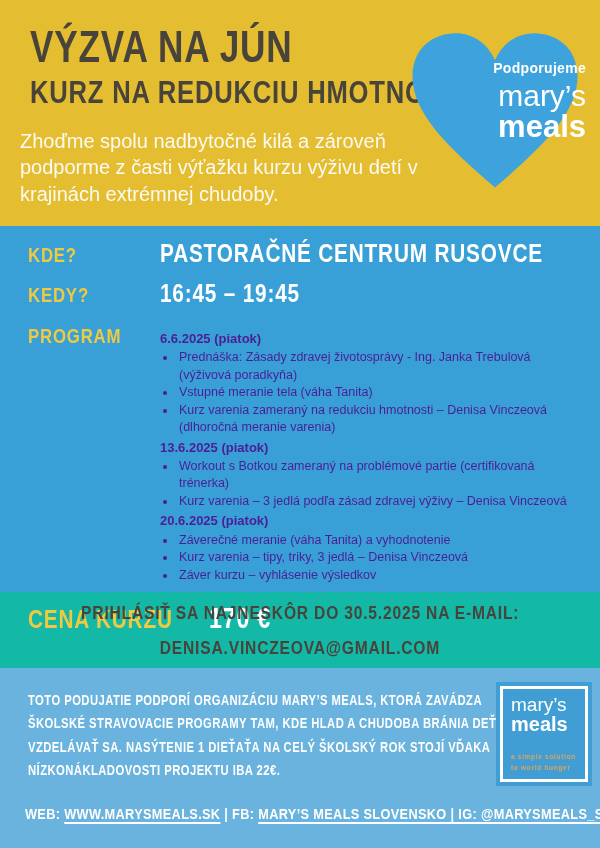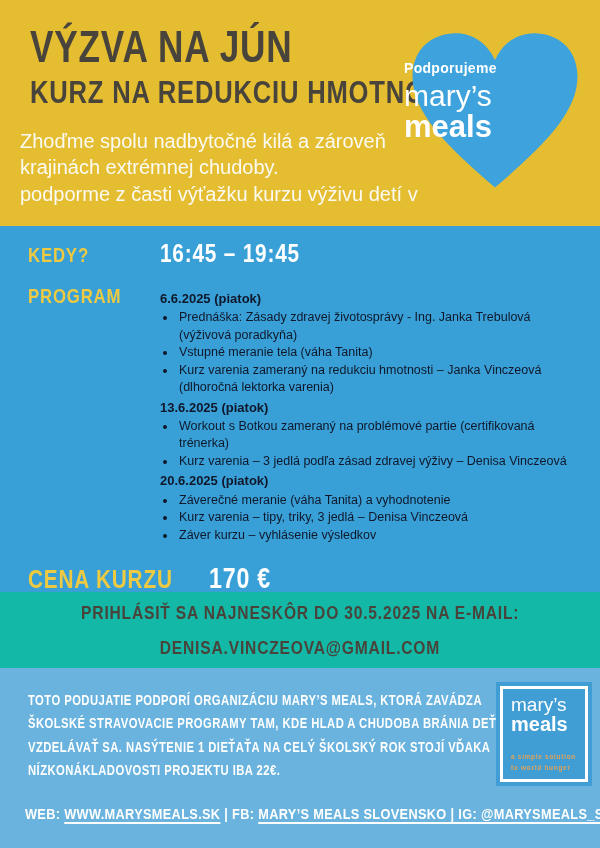--- a/index.html
+++ b/index.html
@@ -14,33 +14,33 @@
   .yellow-text { color:#EDCA42; }
 
   
   .sec-top { height:226px; background:#E4BD31; position:relative; }
   .title { position:absolute; left:30px; top:22px; font-size:44px; }
   .subtitle { position:absolute; left:30px; top:74px; font-size:32px; }
   .intro { position:absolute; left:20px; top:128px; color:#FBFAF2; font-size:20px; line-height:1.32; }
 
   .heart-wrap { position:absolute; right:14px; top:26px; width:182px; height:165px; }
   .heart-wrap svg { display:block; width:182px; height:165px; }
-  .heart-text { position:absolute; left:0; right:0; top:34px; text-align:left; color:#fff; }
+  .heart-text { position:absolute; left:0; right:0; top:34px; text-align:right; color:#fff; }
   .heart-tagline { font-size:14px; font-weight:700; letter-spacing:0.3px; margin-bottom:6px; }
   .heart-brand1 { font-size:30px; font-weight:400; line-height:0.95; }
   .heart-brand2 { font-size:31px; font-weight:700; line-height:1.0; }
 
   
   .sec-mid { height:366px; background:#39A0D7; padding:12px 0 0 28px; }
   .row { display:flex; align-items:baseline; }
   .lbl { flex:0 0 132px; font-size:21px; }
   .val { font-size:26px; }
   .row-kde { margin-bottom:9px; }
   .row-kedy { margin-bottom:15px; }
-  .program-content { width:424px; color:#0f172a; font-size:12.5px; line-height:1.4; }
+  .program-content { width:424px; color:#4c1d95; font-size:12.5px; line-height:1.4; }
   .pdate { font-weight:700; font-size:13px; }
   ul.pitems { margin:1px 0 2px; padding-left:17px; list-style:disc; }
   ul.pitems li { padding-left:2px; }
   .row-price { margin-top:16px; }
   .price-lbl { font-size:26px; }
   .price-val { font-size:29px; }
 
   
   .sec-band { height:76px; background:#14b8a6; display:flex; flex-direction:column;
               align-items:center; justify-content:center; gap:13px; }
@@ -72,61 +72,69 @@
 
   <div class="sec-top">
     <div class="title">
       <span class="stamp charcoal">VÝZVA NA JÚN</span>
     </div>
     <div class="subtitle">
       <span class="stamp charcoal">KURZ NA REDUKCIU HMOTNOSTI</span>
     </div>
     <div class="intro">
       <div>Zhoďme spolu nadbytočné kilá a zároveň</div>
+      <div>podporme z časti výťažku kurzu výživu detí v</div>
       <div>krajinách extrémnej chudoby.</div>
-      <div>podporme z časti výťažku kurzu výživu detí v</div>
     </div>
 
     <div class="heart-wrap">
       <span>
         <svg viewBox="0 0 100 92" xmlns="http://www.w3.org/2000/svg">
           <path d="M50 90 C 22 66, 4 48, 4 28 C 4 12, 16 4, 28 4 C 38 4, 46 10, 50 19 C 54 10, 62 4, 72 4 C 84 4, 96 12, 96 28 C 96 48, 78 66, 50 90 Z" fill="#3EA3DC"></path>
         </svg>
       </span>
       <div class="heart-text">
         <div class="heart-tagline">Podporujeme</div>
         <div class="heart-brand1">mary’s</div>
         <div class="heart-brand2">meals</div>
       </div>
     </div>
   </div>
 
   <div class="sec-mid">
 
+    <div class="row row-kde">
+      <div class="lbl">
+        <span class="stamp yellow-text">KDE?</span>
+      </div>
+      <div class="val">
+        <span class="stamp white">PASTORAČNÉ CENTRUM RUSOVCE</span>
+      </div>
+    </div>
 
     <div class="row row-kedy">
       <div class="lbl">
         <span class="stamp yellow-text">KEDY?</span>
       </div>
       <div class="val">
         <span class="stamp white">16:45 – 19:45</span>
       </div>
     </div>
 
     <div class="row">
       <div class="lbl">
         <span class="stamp yellow-text">PROGRAM</span>
       </div>
       <div class="program-content">
 
         <div class="pdate">6.6.2025 (piatok)</div>
         <ul class="pitems">
           <li>Prednáška: Zásady zdravej životosprávy - Ing. Janka Trebulová (výživová poradkyňa)</li>
           <li>Vstupné meranie tela (váha Tanita)</li>
-          <li>Kurz varenia zameraný na redukciu hmotnosti – Janka Vinczeová (dlhoročná lektorka varenia)</li>
+          <li>Kurz varenia zameraný na redukciu hmotnosti – Denisa Vinczeová (dlhoročná meranie varenia)</li>
         </ul>
 
         <div class="pdate">13.6.2025 (piatok)</div>
         <ul class="pitems">
           <li>Workout s Botkou zameraný na problémové partie (certifikovaná trénerka)</li>
           <li>Kurz varenia – 3 jedlá podľa zásad zdravej výživy – Denisa Vinczeová</li>
         </ul>
 
         <div class="pdate">20.6.2025 (piatok)</div>
         <ul class="pitems">

